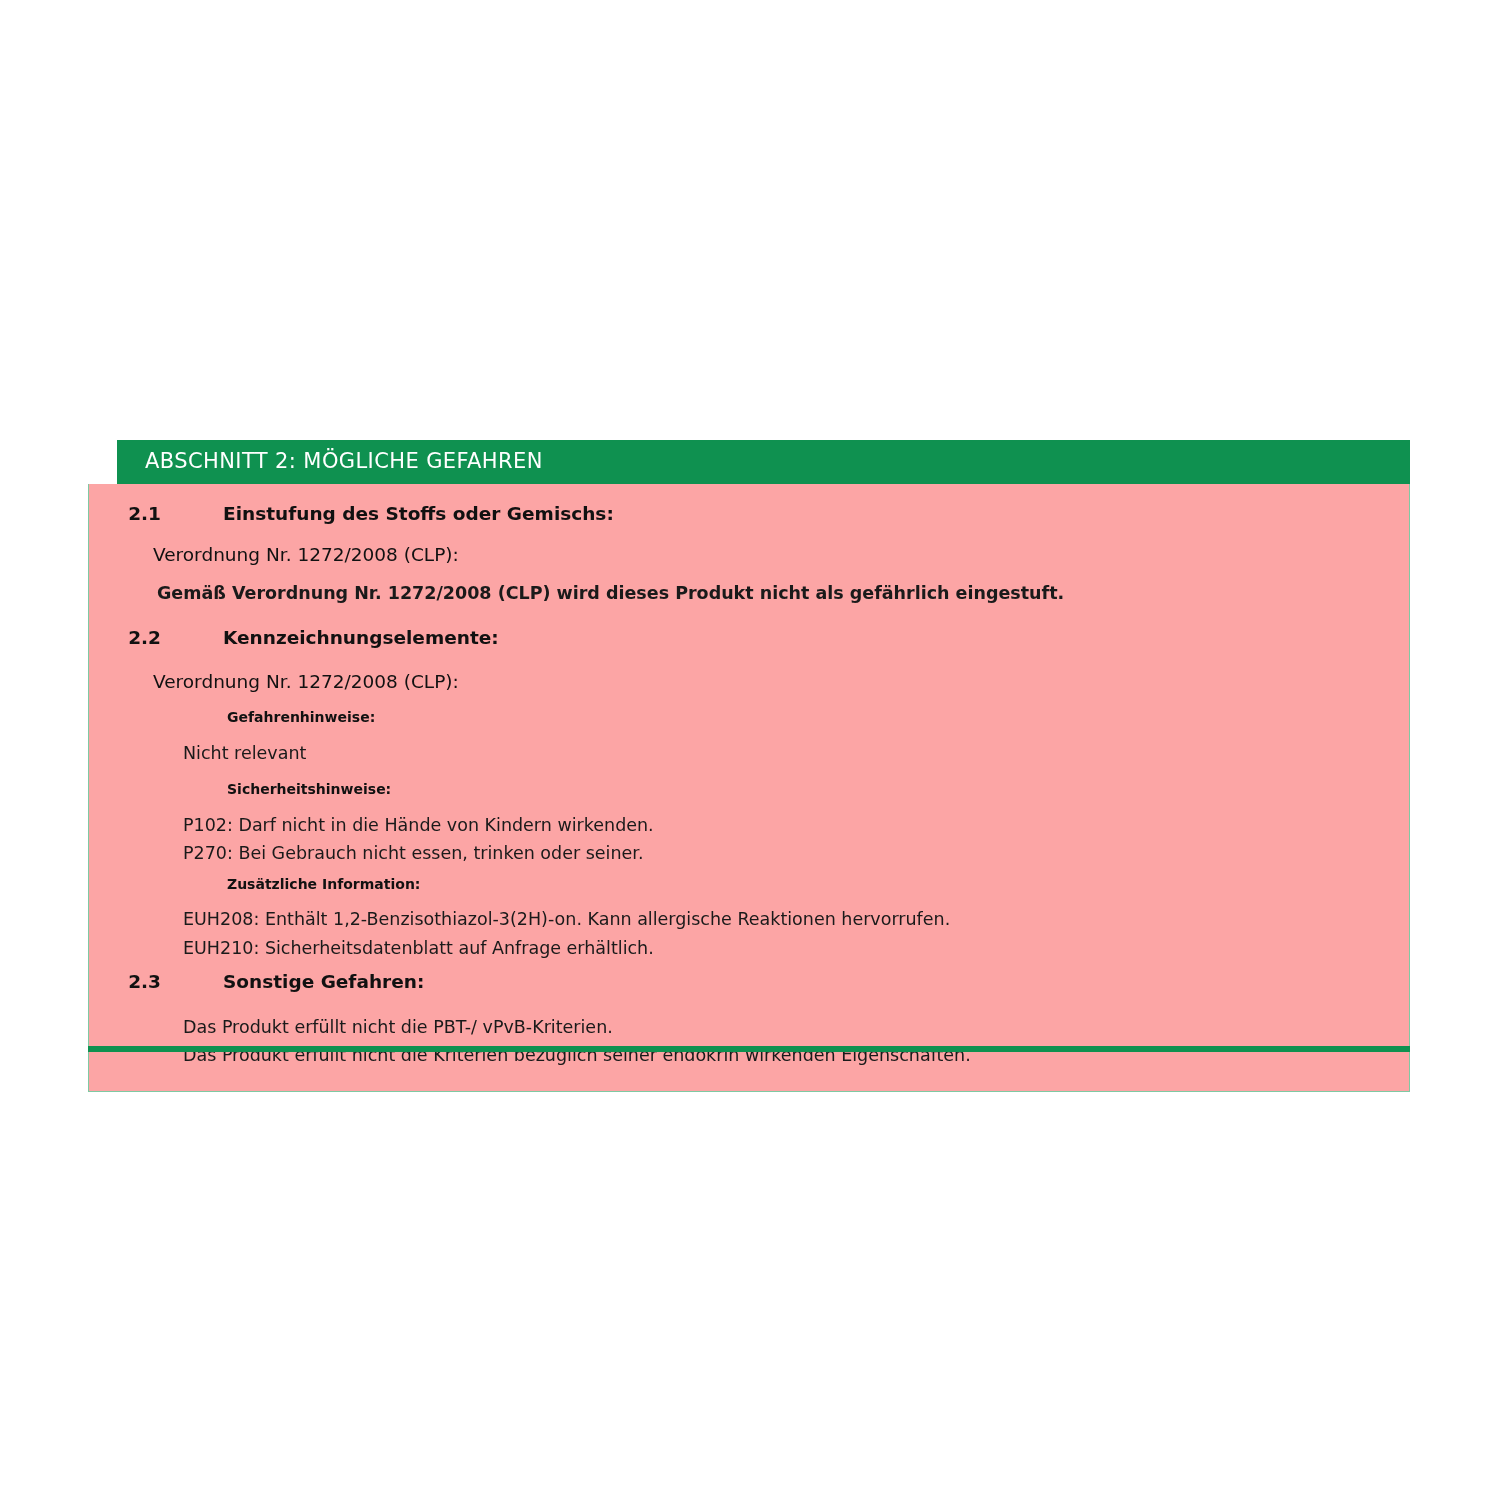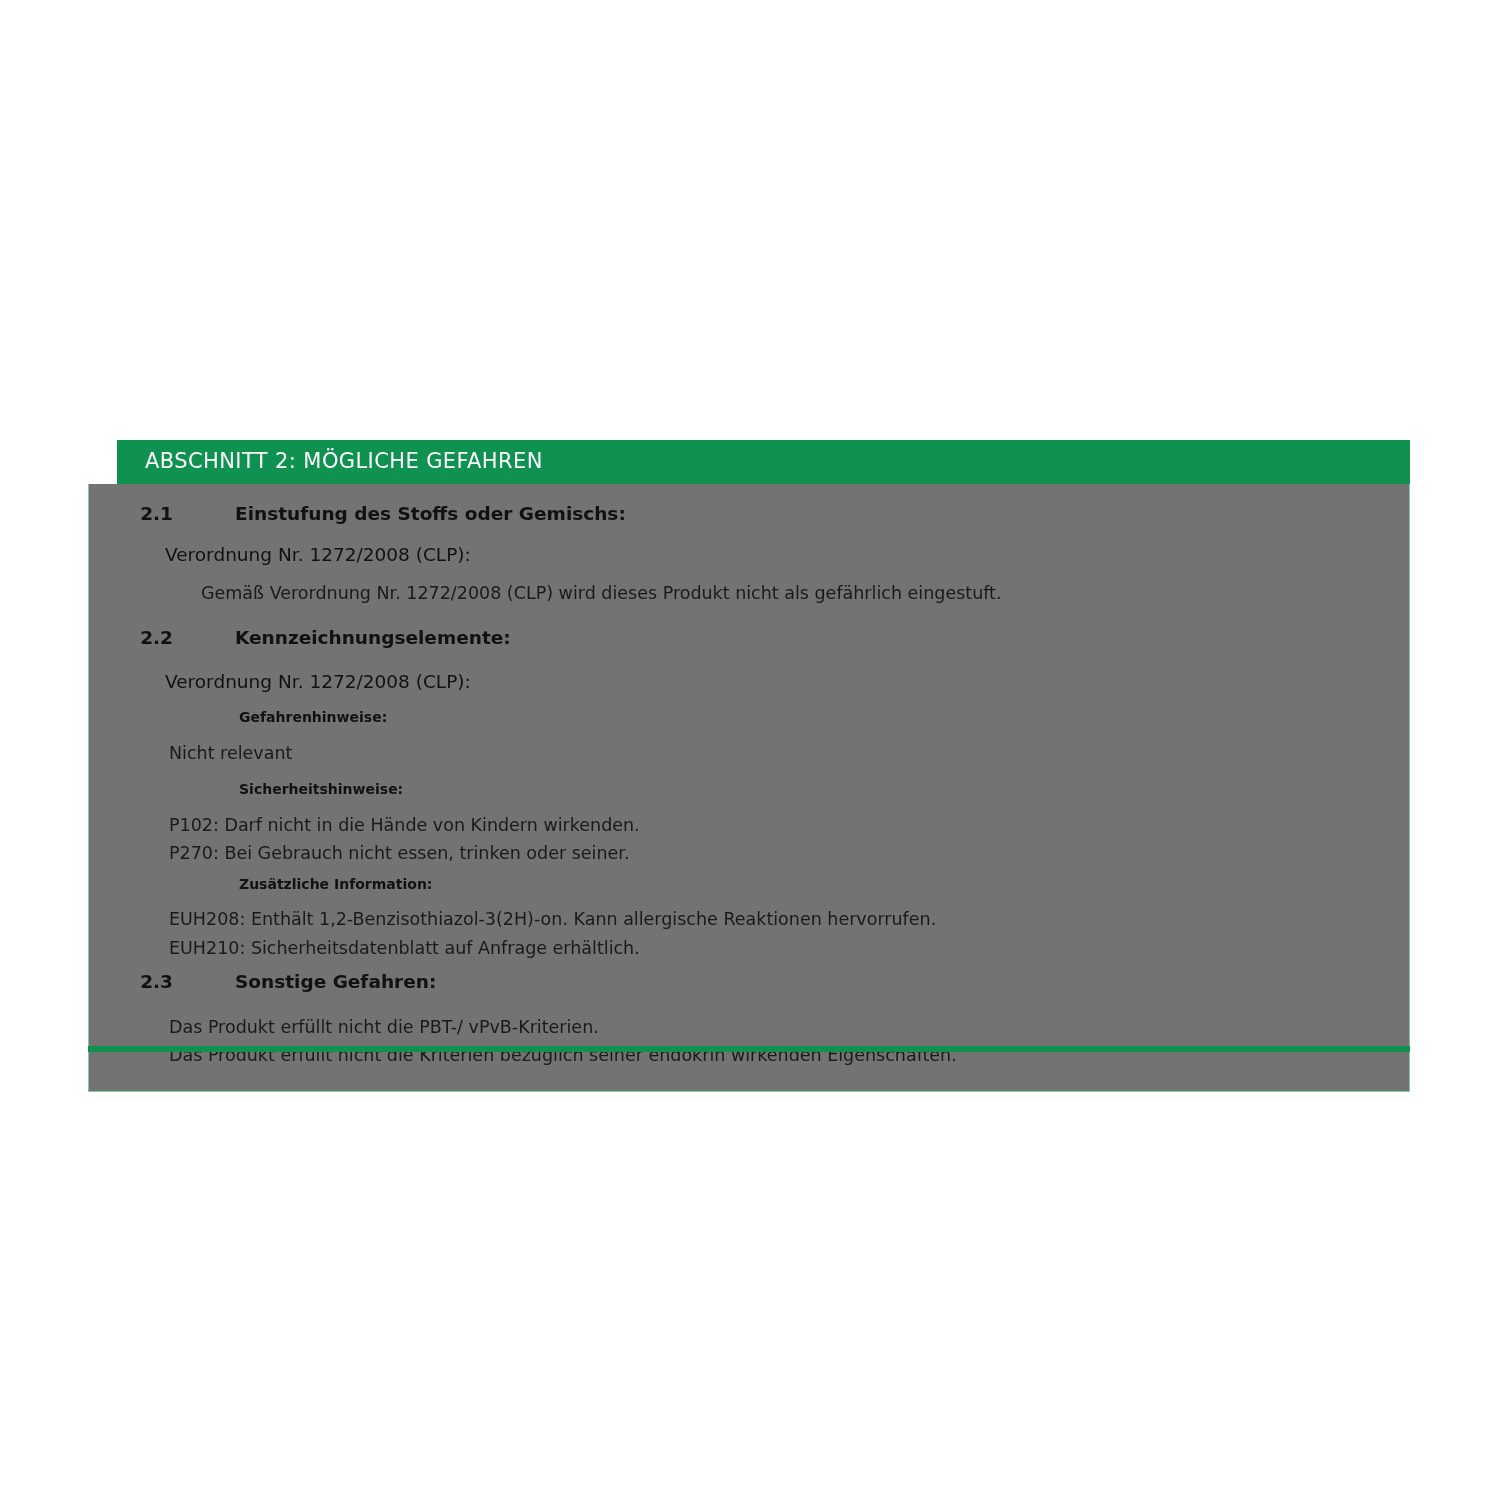--- a/index.html
+++ b/index.html
@@ -30,22 +30,22 @@
     letter-spacing: 0.4px;
     padding: 10px 0 11px 28px;
     line-height: 1.1;
     font-weight: 400;
     margin-left: 29px;
   }
 
   .section-body {
     border: 1px solid #7fc9a3;
     border-top: none;
-    padding: 16px 0 22px 16px;
-    background: #737373;
+    padding: 16px 0 22px 4px;
+    background: #fca5a5;
   }
 
   .row {
     display: flex;
     align-items: flex-start;
   }
 
   .num {
     width: 68px;
     min-width: 68px;
@@ -79,25 +79,26 @@
     color: #111;
     line-height: 1.55;
     margin-left: 134px;
   }
 
   .plain {
     font-size: 17.5px;
     font-weight: normal;
     color: #1a1a1a;
     line-height: 1.62;
-    margin-left: 64px;
+    margin-left: 90px;
   }
 
   .plain-indent {
-    margin-left: 96px;
+    margin-left: 64px;
+    font-weight: bold;
   }
 
   .sp-6 { height: 6px; }
   .sp-10 { height: 10px; }
   .sp-12 { height: 12px; }
   .sp-16 { height: 16px; }
 
   .footer-rule {
     position: absolute;
     left: 88px;

